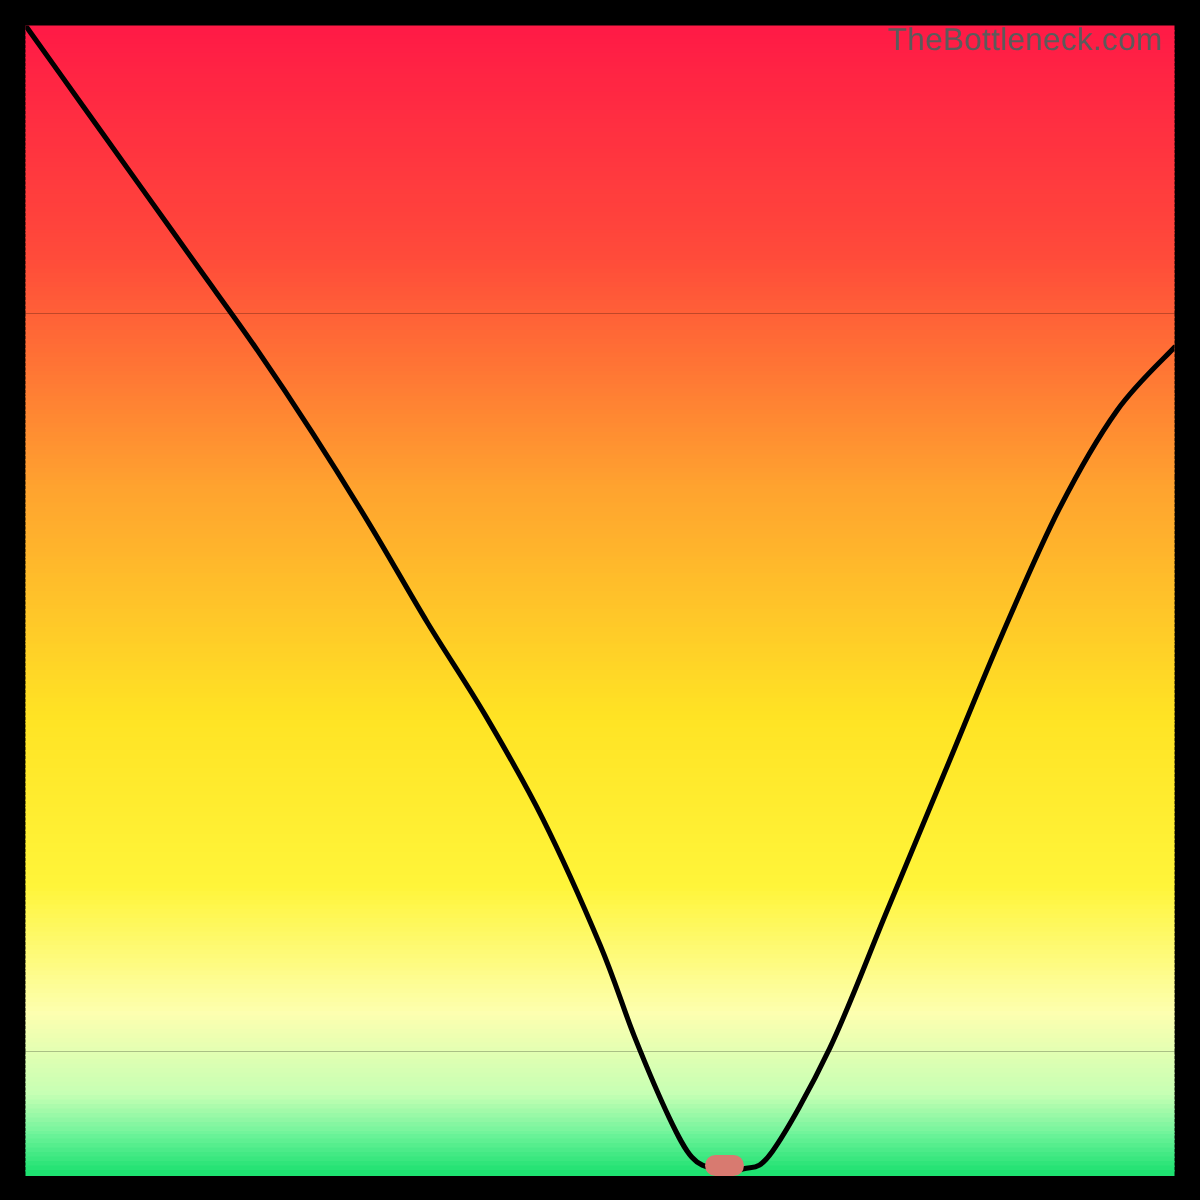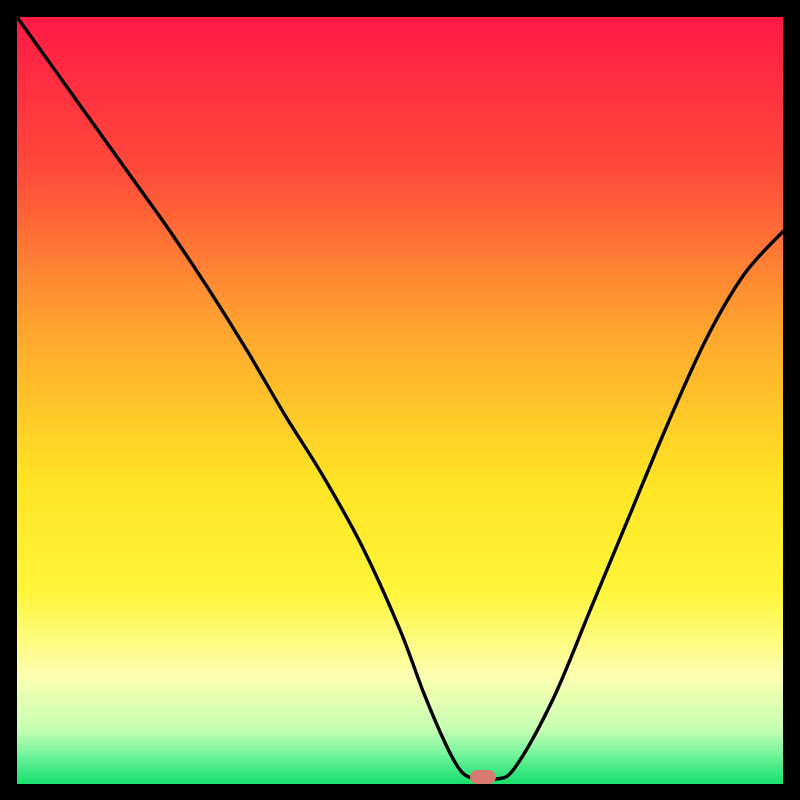--- a/index.html
+++ b/index.html
@@ -320,13 +320,14 @@
       <div class="gradient-band" style="top: 751.269px; height: 3.94615px; background: rgb(67, 233, 132);"></div>
       <div class="gradient-band" style="top: 754.215px; height: 3.94615px; background: rgb(58, 231, 127);"></div>
       <div class="gradient-band" style="top: 757.162px; height: 3.94615px; background: rgb(48, 229, 122);"></div>
       <div class="gradient-band" style="top: 760.108px; height: 3.94615px; background: rgb(39, 227, 117);"></div>
       <div class="gradient-band" style="top: 763.054px; height: 3.94615px; background: rgb(30, 225, 112);"></div>
     </div>
   <svg class="curve-svg" id="curve-svg" viewBox="0 0 766 766" preserveAspectRatio="none">
       <path d="M 0 0 C 6.383333333333334 8.936666666666667 25.53333333333334 35.74666666666667 38.300000000000004 53.620000000000005 C 51.06666666666667 71.49333333333334 63.83333333333334 89.36666666666667 76.60000000000001 107.24000000000001 C 89.36666666666667 125.11333333333334 102.13333333333333 142.98666666666668 114.89999999999999 160.86 C 127.66666666666666 178.73333333333335 140.43333333333334 195.96833333333336 153.20000000000002 214.48000000000002 C 165.9666666666667 232.99166666666667 178.73333333333335 252.14166666666668 191.5 271.93 C 204.26666666666665 291.71833333333336 217.03333333333333 312.14500000000004 229.79999999999998 333.21000000000004 C 242.56666666666663 354.27500000000003 255.3333333333333 377.255 268.09999999999997 398.32 C 280.8666666666666 419.385 293.6333333333334 437.89666666666665 306.40000000000003 459.59999999999997 C 319.1666666666667 481.3033333333333 331.93333333333334 503.00666666666666 344.7 528.54 C 357.46666666666664 554.0733333333333 372.78666666666663 588.5433333333333 383 612.8 C 393.21333333333337 637.0566666666666 398.32 654.9300000000001 405.98 674.08 C 413.64000000000004 693.23 422.5766666666667 714.2950000000001 428.96000000000004 727.7 C 435.34333333333336 741.105 439.1733333333333 748.765 444.28 754.51 C 449.38666666666666 760.255 453.85499999999996 760.8933333333333 459.59999999999997 762.17 C 465.34499999999997 763.4466666666666 472.3666666666667 764.0849999999999 478.75 762.17 C 485.1333333333333 760.255 488.32500000000005 764.0849999999999 497.90000000000003 750.68 C 507.475 737.275 523.4333333333333 708.55 536.1999999999999 681.74 C 548.9666666666666 654.9300000000001 561.7333333333333 620.4599999999999 574.5 589.8199999999999 C 587.2666666666667 559.18 600.0333333333334 528.54 612.8000000000001 497.90000000000003 C 625.5666666666667 467.26000000000005 638.3333333333334 435.34333333333336 651.1 405.98 C 663.8666666666667 376.6166666666667 676.6333333333333 346.615 689.4 321.72 C 702.1666666666666 296.82500000000005 714.9333333333333 274.4833333333333 727.6999999999999 256.60999999999996 C 740.4666666666666 238.73666666666662 759.6166666666667 221.50166666666667 766 214.48000000000002" fill="none" stroke="#000" stroke-width="3.4" stroke-linecap="round" stroke-linejoin="round"></path>
     </svg>
   <div class="marker" id="marker" style="left: 465.728px; top: 759.872px; background: rgb(216, 122, 112);"></div>
+  <div class="watermark">TheBottleneck.com</div>
 </div>
 
 </body></html>

